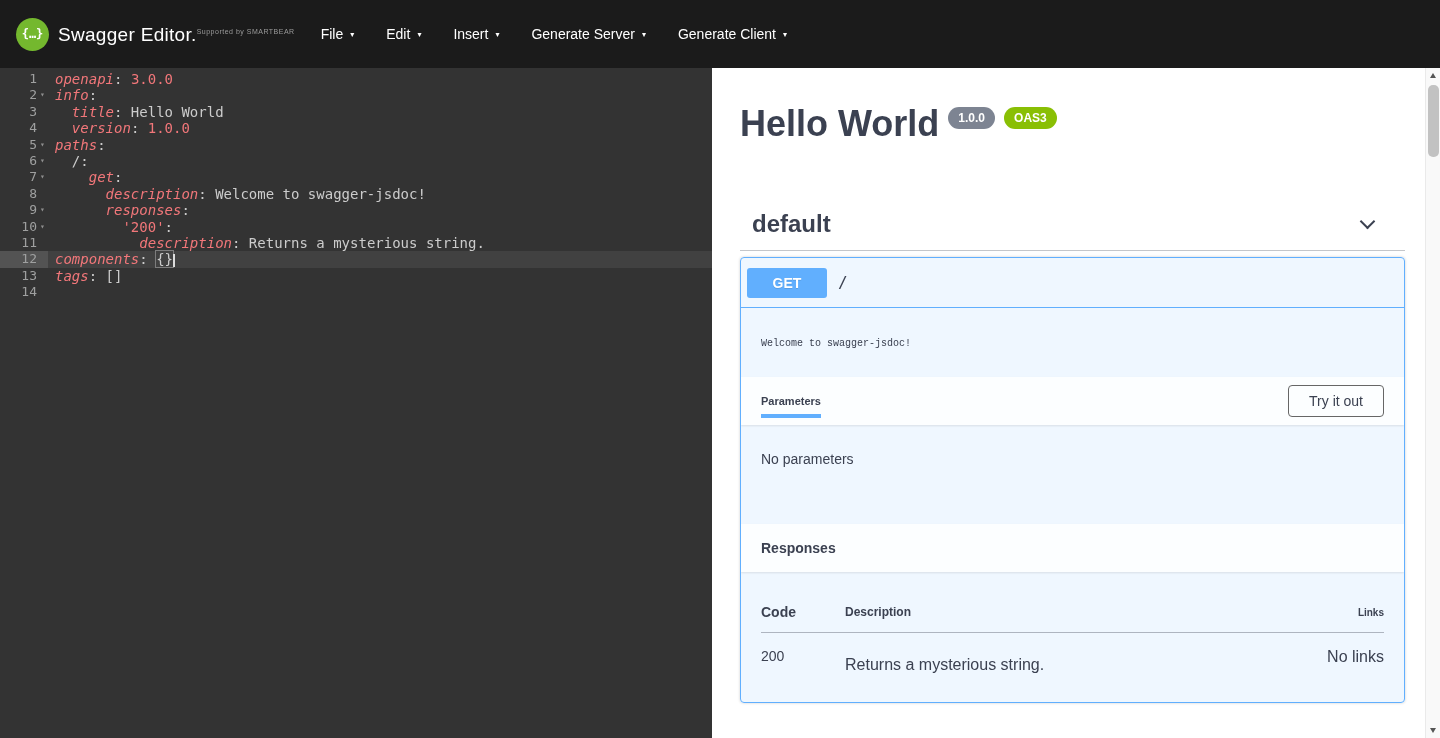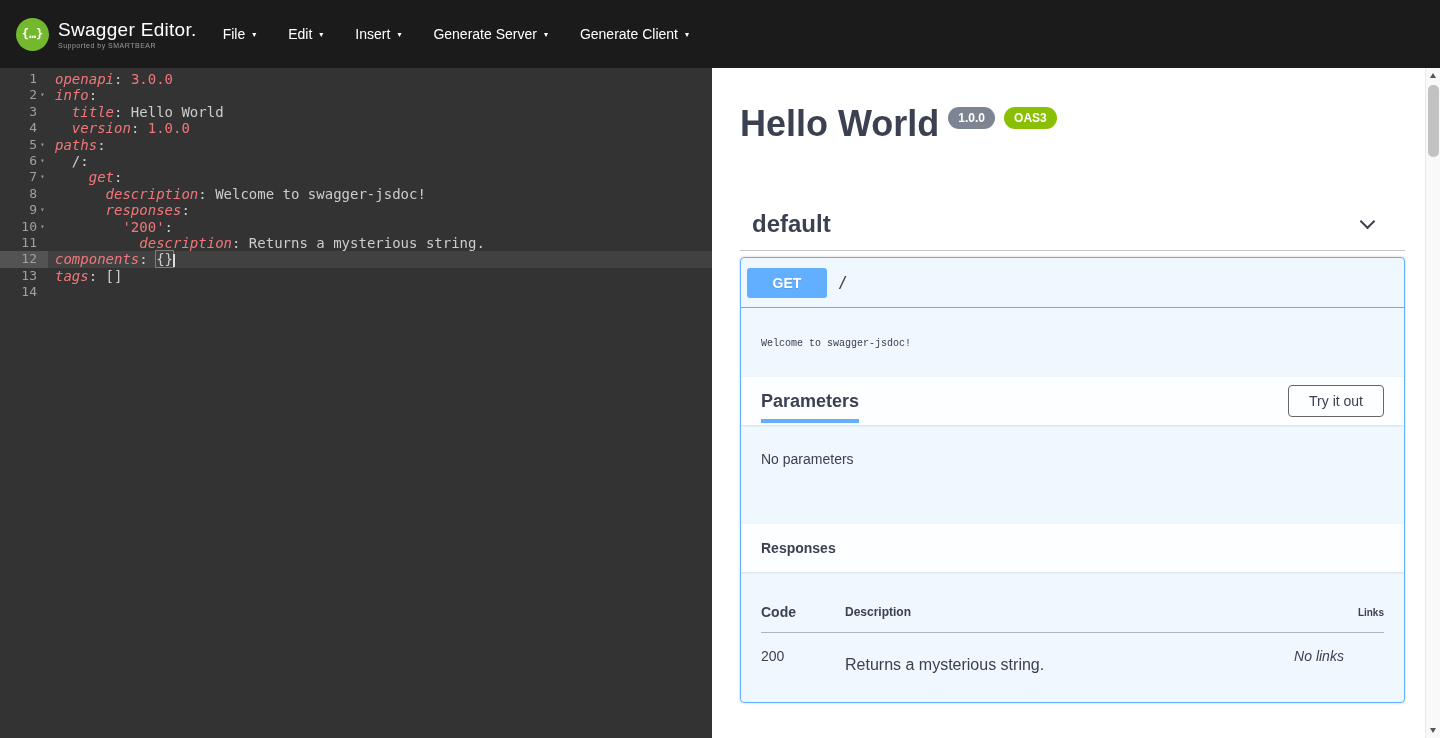--- a/index.html
+++ b/index.html
@@ -6,21 +6,21 @@
   html,body { width:1440px; height:738px; overflow:hidden; background:#fff;
               font-family:"Liberation Sans", sans-serif; }
   .app { width:1440px; height:738px; display:flex; flex-direction:column; }
 
   
   .topbar { flex:0 0 50px; background:var(--topbar_bg); display:flex; align-items:center; padding-left:16px; }
   .logo { display:flex; align-items:center; gap:9px; }
   .logo-circle { width:33px; height:33px; border-radius:50%; background:var(--logo_green);
                  color:#fff; display:flex; align-items:center; justify-content:center;
                  font-family:"DejaVu Sans Mono", monospace; font-size:12px; font-weight:bold; }
-  .logo-text { display:flex; flex-direction:column; line-height:1; }
+  .logo-text { display:flex; flex-direction:row; line-height:1; }
   .logo-title { color:#fff; font-size:19px; letter-spacing:.3px; }
   .logo-sub { color:#9b9b9b; font-size:7px; margin-top:3px; letter-spacing:.5px; }
   .menus { display:flex; margin-left:10px; }
   .menu-item { color:#fff; font-size:14px; padding:0 16px; height:68px; display:flex; align-items:center; gap:7px; cursor:pointer; }
   .menu-item .caret { font-size:8px; color:#fff; }
 
   
   .main { flex:1; display:flex; overflow:hidden; }
 
   
@@ -58,38 +58,38 @@
   .op-summary { display:flex; align-items:center; gap:11px; padding:0 6px; height:50px;
                 border-bottom:1px solid var(--accent_blue); cursor:pointer; }
   .method-badge { background:var(--accent_blue); color:#fff; font-weight:bold; font-size:14px;
                   flex:0 0 80px; text-align:center; padding:7px 0; border-radius:3px;
                   text-shadow:0 1px 0 rgba(0,0,0,.1); }
   .op-path { font-size:16px; font-family:"DejaVu Sans Mono", monospace; color:var(--text_dark); }
   .op-desc { padding:30px 20px 28px; font-size:10px; color:var(--text_dark);font-family:Liberation Mono, monospace; }
 
   .sec-header { background:rgba(255,255,255,.8); box-shadow:0 1px 2px rgba(0,0,0,.1);
                 height:48px; display:flex; align-items:center; justify-content:space-between; padding:0 20px; }
-  .tab-item { font-size:18px; font-weight:bold; color:var(--text_dark); position:relative; cursor:pointer; }
+  .tab-item { font-size:11px; font-weight:bold; color:var(--text_dark); position:relative; cursor:pointer; }
   .tab-item::after { content:""; position:absolute; left:0; right:0; bottom:-11px; height:4px; background:var(--accent_blue); }
   .tryout-btn { border:1px solid #666; border-radius:4px; padding:7px 20px; font-size:14px;
                 color:var(--text_dark); background:transparent; cursor:pointer; font-family:inherit; }
 
   .params-body { padding:26px 20px 57px; font-size:14px; color:var(--text_dark); }
   .resp-title { font-size:14px; font-weight:bold; color:var(--text_dark); }
   .resp-body { padding:32px 20px 28px; }
   table.responses { width:100%; border-collapse:collapse; table-layout:fixed; }
   table.responses thead th { text-align:left; padding-bottom:12px; border-bottom:1px solid rgba(59,65,81,.2);
                              color:var(--text_dark); font-weight:bold; }
   .th-code { width:84px; font-size:14px; }
   .th-desc { font-size:12px; }
   .th-links { width:130px; text-align:right !important; font-size:10px; }
   table.responses tbody td { vertical-align:top; color:var(--text_dark); }
   .td-code { font-size:14px; padding-top:15px; }
   .td-desc { font-size:16px; padding-top:23px; }
-  .td-links { text-align:center; font-style:italic; font-size:14px; padding-top:15px; }
+  .td-links { text-align:right; font-size:16px; padding-top:15px; }
 
   
   .scrollbar { flex:0 0 15px; background:#f9f9f9; border-left:1px solid #eaeaea; position:relative; }
   .sb-btn { height:15px; width:100%; display:flex; align-items:center; justify-content:center; cursor:pointer; }
   .sb-btn.down { position:absolute; bottom:0; left:0; }
   .tri-up { width:0; height:0; border-left:3.5px solid transparent; border-right:3.5px solid transparent; border-bottom:5px solid #555; }
   .tri-down { width:0; height:0; border-left:3.5px solid transparent; border-right:3.5px solid transparent; border-top:5px solid #555; }
   .sb-thumb { position:absolute; top:17px; left:2px; width:11px; height:72px; border-radius:5px; background:#c2c2c2; cursor:pointer; }
 </style>
 </head>

